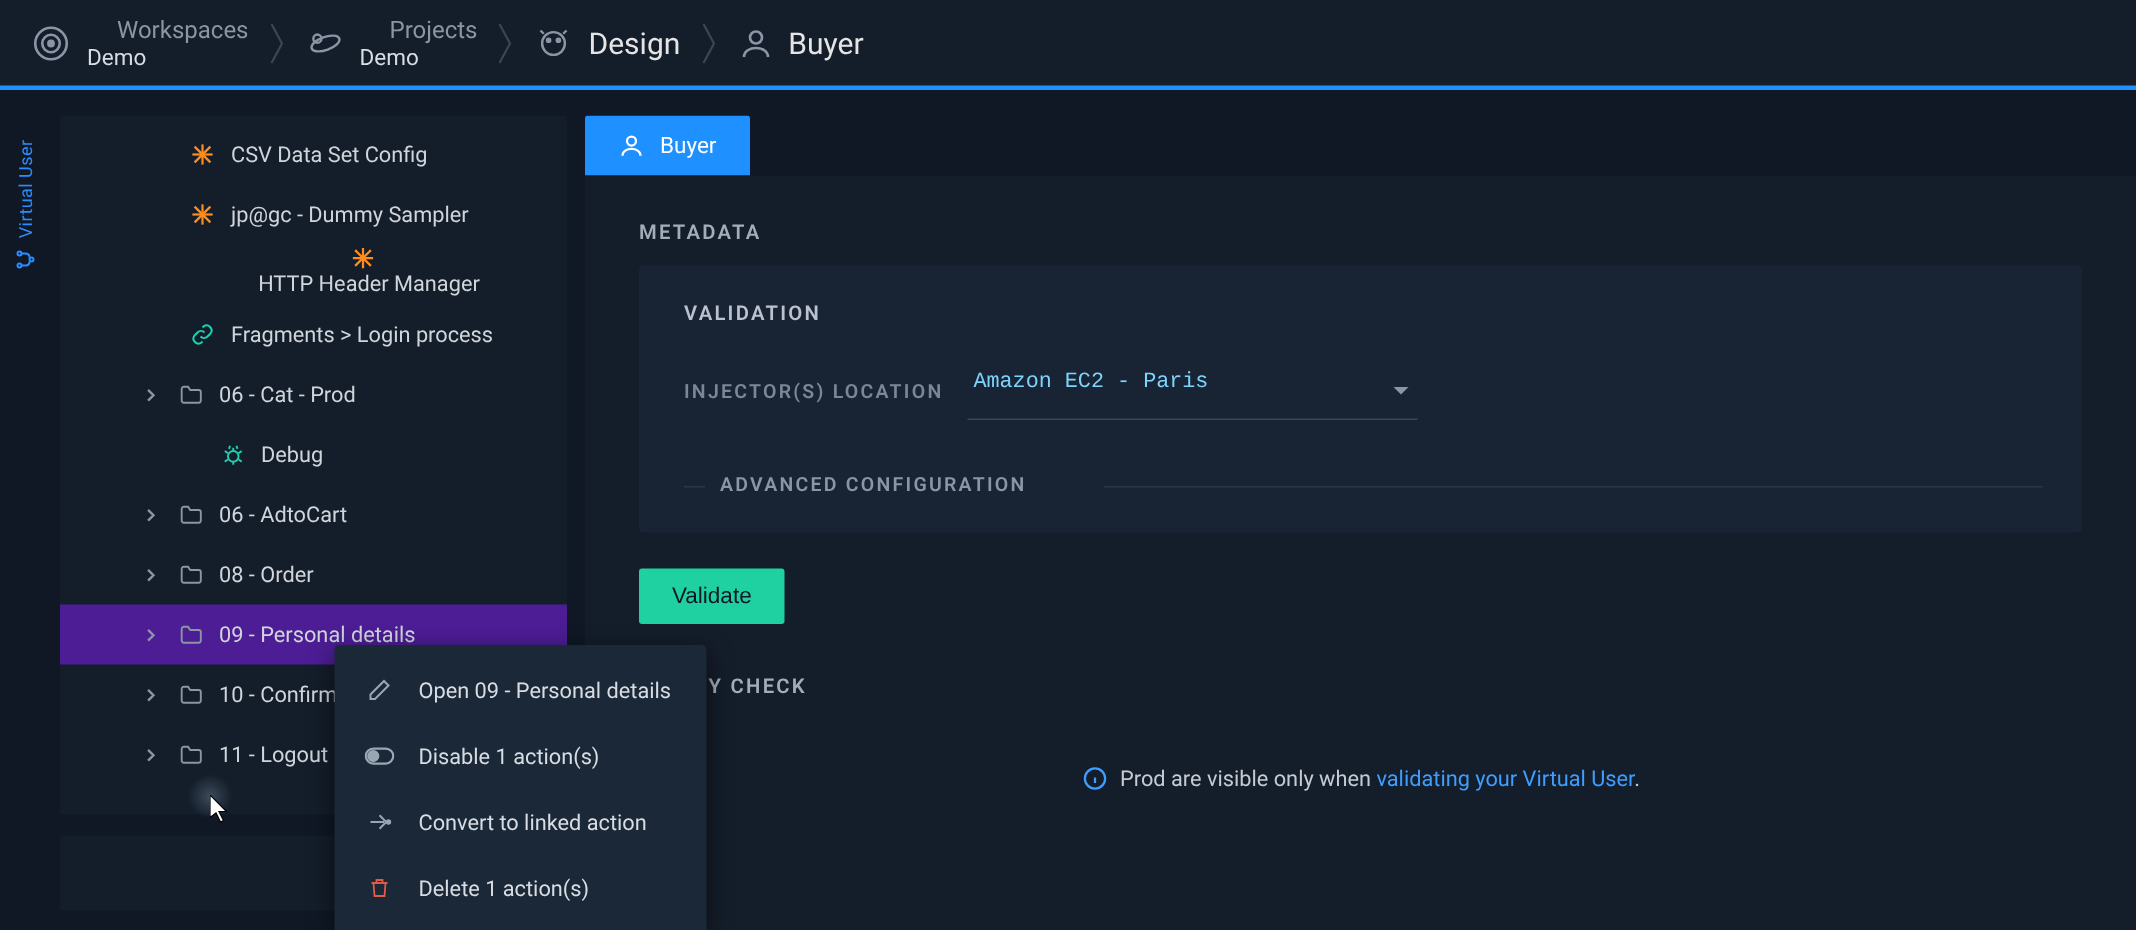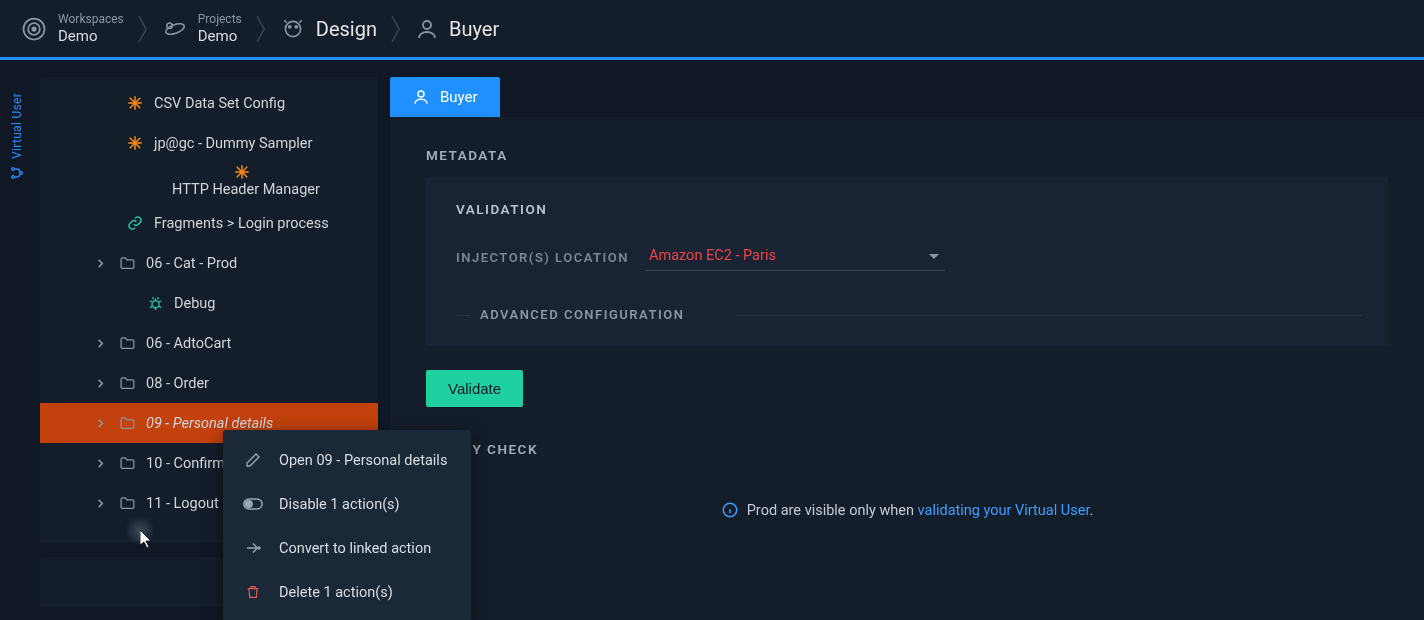--- a/index.html
+++ b/index.html
@@ -29,21 +29,21 @@
     padding: 0 12px;
     position: relative;
     height: 100%;
     cursor: pointer;
   }
   .breadcrumb-item .bc-icon {
     margin-right: 10px;
     color: #8a95a5;
   }
   .breadcrumb-item .bc-texts { display: flex; flex-direction: column; line-height: 1.2; }
-  .breadcrumb-item .bc-label { font-size: 12px; color: #8a95a5; }
+  .breadcrumb-item .bc-label { font-size: 16px; color: #8a95a5; margin-left: 20px; }
   .breadcrumb-item .bc-value { font-size: 15px; color: #d8dde3; }
   .bc-chevron {
     width: 14px; height: 40px;
     display: flex; align-items: center; justify-content: center;
     color: #3a4556;
   }
   .bc-single { font-size: 20px; color: #e5e5e5; text-align: center; }
 
   
   .leftrail {
@@ -105,22 +105,21 @@
     color: #8a95a5;
     font-size: 11px;
   }
   .tree-item .chev.hidden { visibility: hidden; }
   .tree-item .t-icon {
     width: 22px;
     display: inline-flex; align-items: center; justify-content: center;
     margin-right: 8px;
   }
   .tree-item.selected {
-    background: #c2410c;
-    font-style: italic;
+    background: #4c1d95;
   }
 
   .ic-asterisk { color: #ff8c1a; font-size: 18px; }
   .ic-link { color: #1fd1b2; font-size: 14px; }
   .ic-folder { color: #8a95a5; font-size: 14px; }
   .ic-bug { color: #1fd1b2; font-size: 14px; }
 
   
   .content {
     flex: 1;
@@ -165,25 +164,26 @@
   }
   .field-label {
     color: #7c8796;
     font-size: 13px;
     letter-spacing: 1.5px;
     font-weight: 600;
   }
   .select {
     flex: 0 0 300px;
     border-bottom: 1px solid #3a4556;
-    padding: 4px 28px 6px 4px;
-    color: #ef4444;
+    padding: 4px 28px 16px 4px;
+    color: #7dd3fc;
     font-size: 14.5px;
     position: relative;
     cursor: pointer;
+    font-family: Liberation Mono, monospace;
   }
   .select::after {
     content: "";
     position: absolute;
     right: 6px; top: 50%;
     transform: translateY(-50%);
     border: 5px solid transparent;
     border-top-color: #8a95a5;
     margin-top: 2px;
   }

